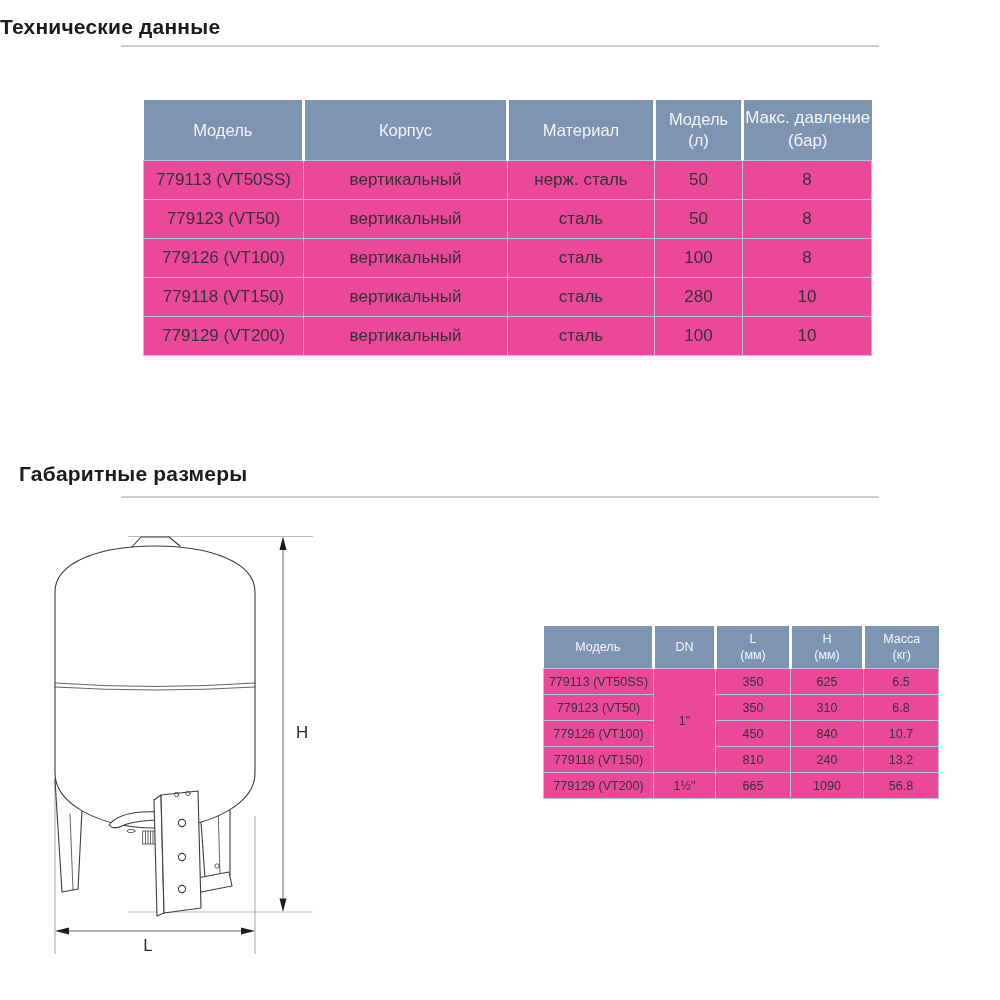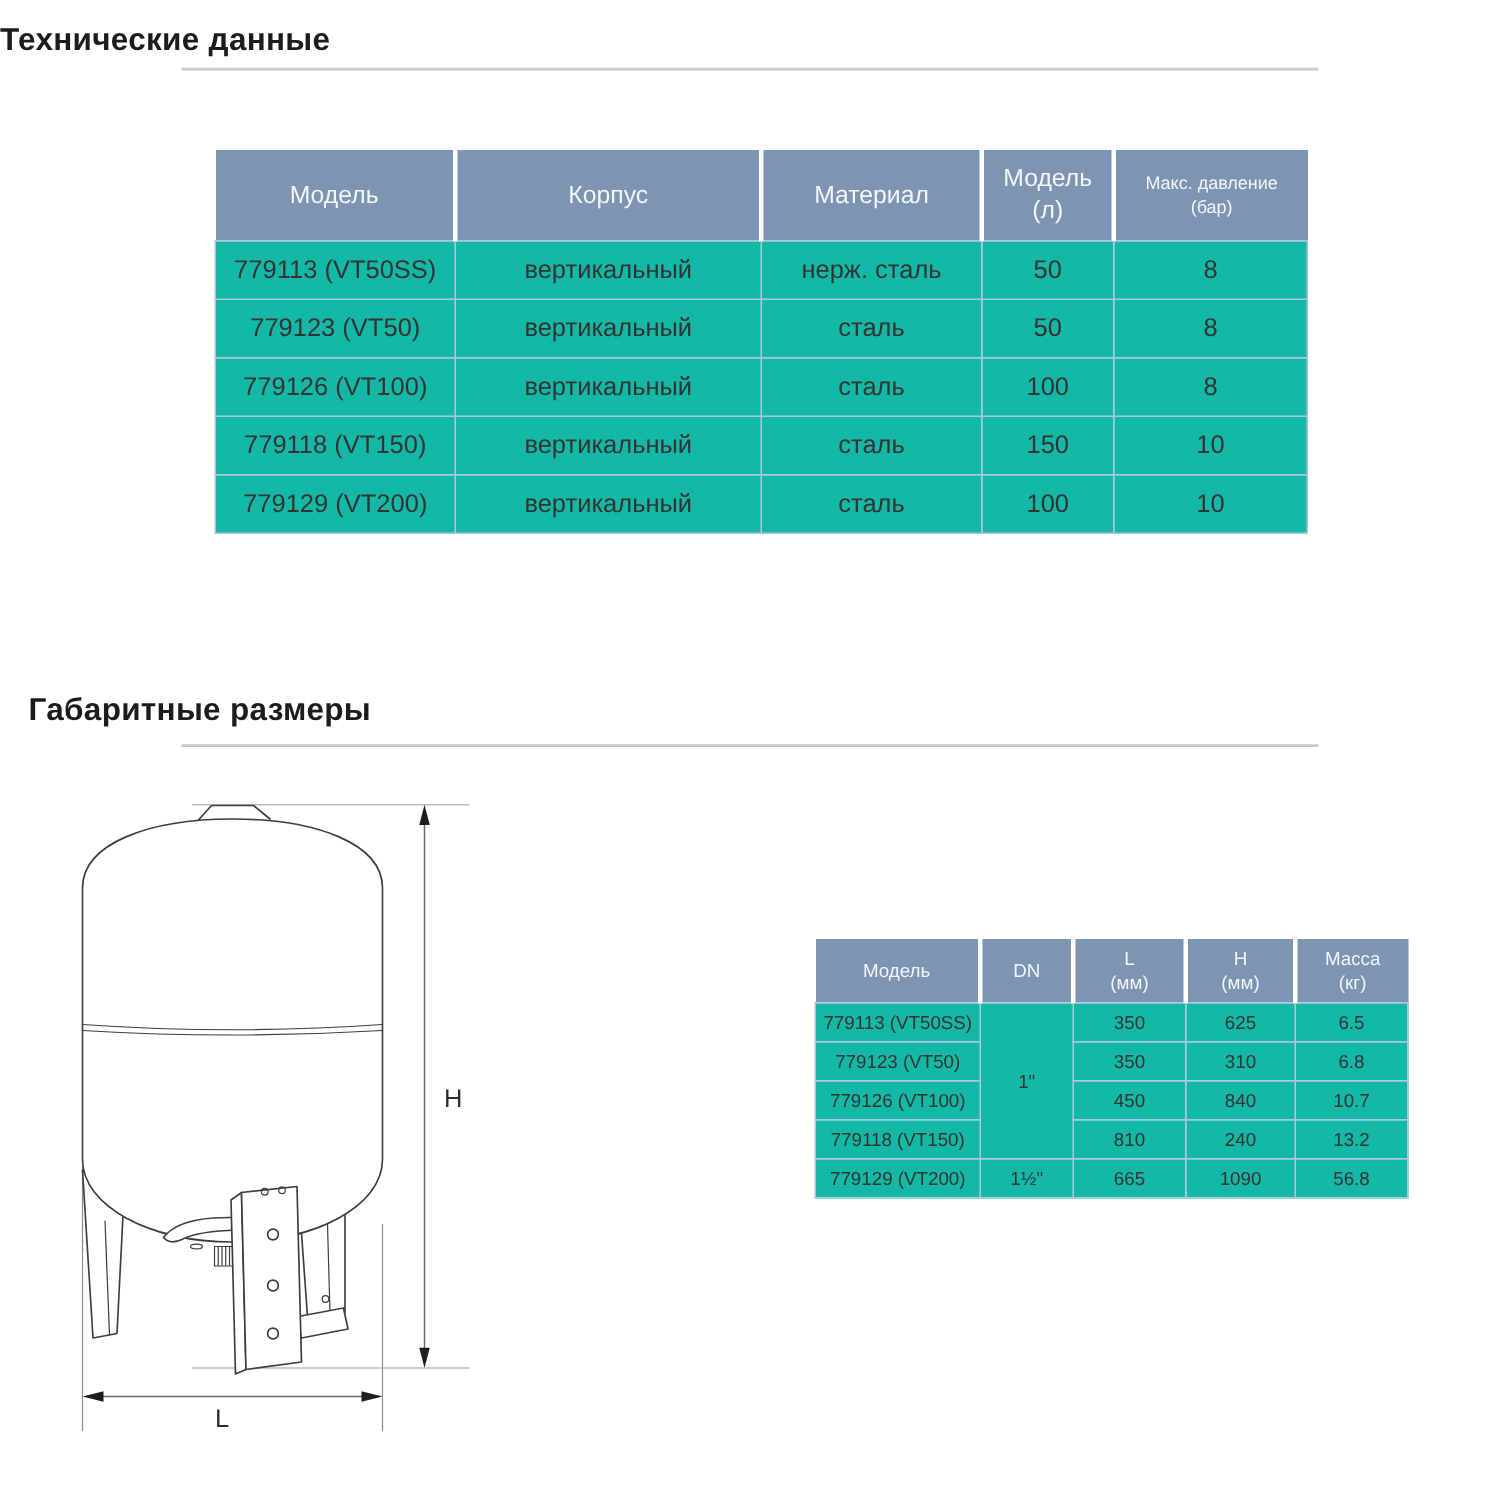--- a/index.html
+++ b/index.html
@@ -21,27 +21,27 @@
   #rule-tech{top:45px;}
   #rule-dims{top:496px;}
 
   table{position:absolute;border-collapse:collapse;table-layout:fixed;}
   th{
     background:var(--hdr-bg,#7d95b2);color:var(--hdr-text,#f2f6fa);
     font-weight:400;vertical-align:middle;padding:0;text-align:center;
   }
   th + th{border-left:3px solid #ffffff;}
   td{
-    border:1px solid var(--border,#afc7dd);background:#14b8a6;
+    border:1px solid var(--border,#afc7dd);background:#ec4899;
     text-align:center;vertical-align:middle;padding:0;color:var(--text,#333333);
   }
 
   #tech-table{left:143px;top:100px;width:728px;}
   #tech-table th{height:60px;font-size:16.5px;line-height:1.25;}
-  #tech-table th:nth-child(5){font-size:12px;line-height:1.35;}
+  #tech-table th:nth-child(5){font-size:17px;line-height:1.35;}
   #tech-table td{height:38px;font-size:17px;}
 
   #dim-table{left:543px;top:626px;width:395px;}
   #dim-table th{height:42px;font-size:12.5px;line-height:1.3;}
   #dim-table td{height:25px;font-size:12.5px;}
   #dim-table td.dn-cell{font-size:12.5px;}
 
   #drawing{position:absolute;left:30px;top:520px;}
   .obj{stroke:#3d3d3d;stroke-width:1.1;fill:none;stroke-linejoin:round;stroke-linecap:round;}
   .fillw{fill:#ffffff;}
@@ -106,21 +106,21 @@
         <td>779126 (VT100)</td>
         <td>вертикальный</td>
         <td>сталь</td>
         <td>100</td>
         <td>8</td>
       </tr>
       <tr>
         <td>779118 (VT150)</td>
         <td>вертикальный</td>
         <td>сталь</td>
-        <td>150</td>
+        <td>280</td>
         <td>10</td>
       </tr>
       <tr>
         <td>779129 (VT200)</td>
         <td>вертикальный</td>
         <td>сталь</td>
         <td>100</td>
         <td>10</td>
       </tr>
     </tbody>

